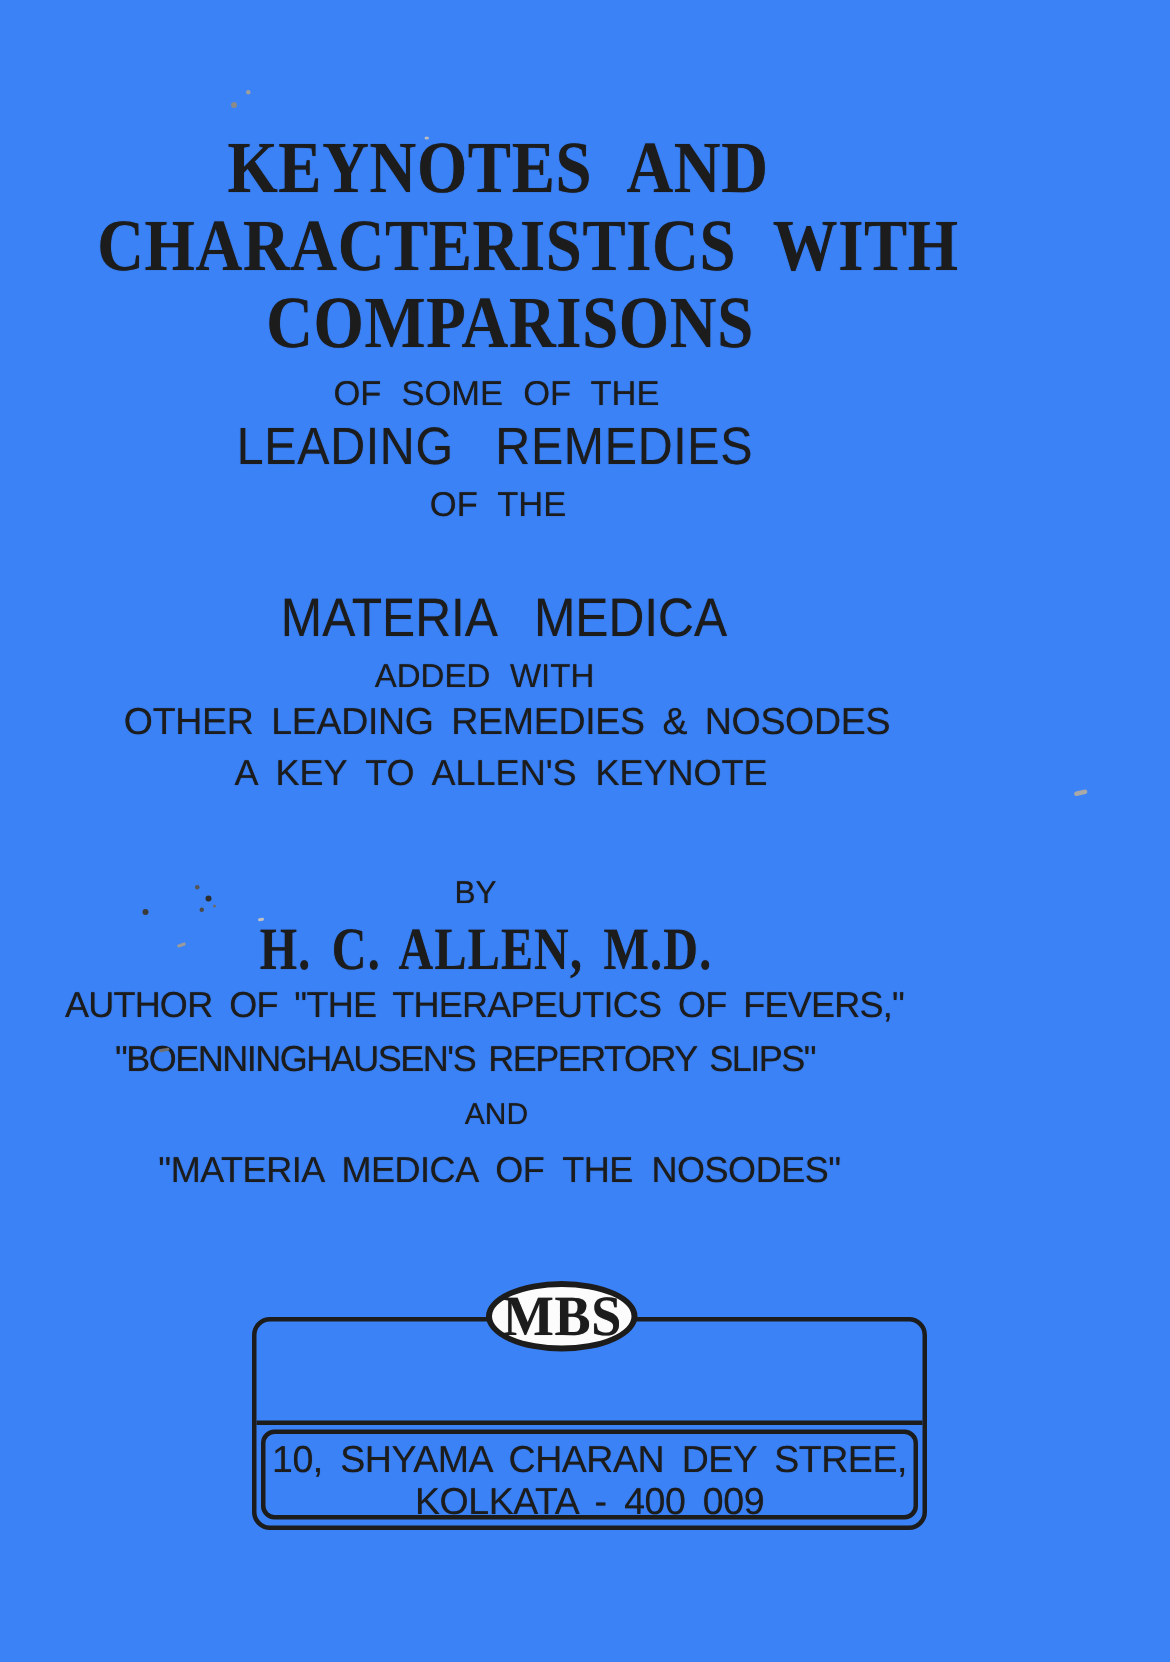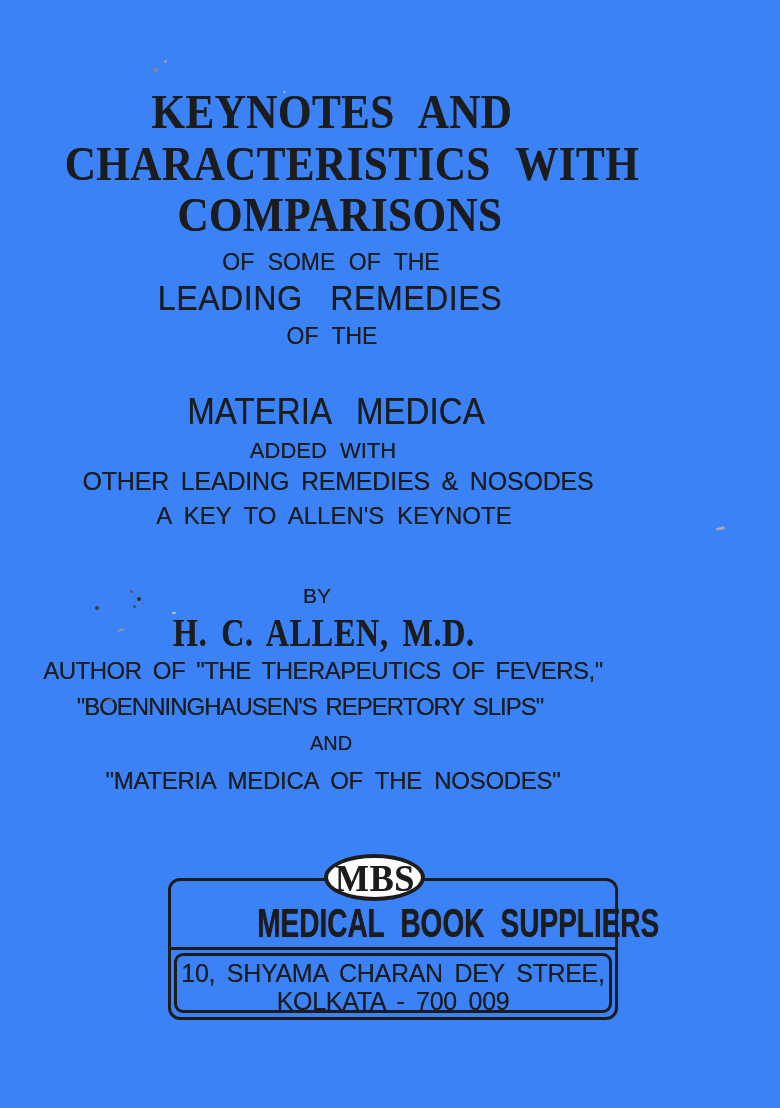--- a/index.html
+++ b/index.html
@@ -123,27 +123,24 @@
   <div class="line serif" style="top:610px; font-size:40px; word-spacing:6px; letter-spacing:1px; --tx:-66px; --sx:0.8;">H. C. ALLEN, M.D.</div>
   <div class="line" style="top:657px; font-size:24px; word-spacing:5px; letter-spacing:-0.5px; --tx:-67px;">AUTHOR OF "THE THERAPEUTICS OF FEVERS,"</div>
   <div class="line" style="top:693px; font-size:24px; word-spacing:3px; letter-spacing:-1px; --tx:-80px;">"BOENNINGHAUSEN'S REPERTORY SLIPS"</div>
   <div class="line" style="top:732px; font-size:20px; --tx:-59px;">AND</div>
   <div class="line" style="top:767px; font-size:24px; word-spacing:6px; letter-spacing:-0.3px; --tx:-57px;">"MATERIA MEDICA OF THE NOSODES"</div>
 
   <div class="pub-box">
     <div class="pub-oval">
       <span class="pub-oval-text">MBS</span>
     </div>
-    <div class="pub-name-line">
-      <span class="pub-name">MEDICAL BOOK SUPPLIERS</span>
-    </div>
     <div class="pub-sep"></div>
     <div class="pub-inner">
       <div class="addr">10, SHYAMA CHARAN DEY STREE,</div>
-      <div class="addr">KOLKATA - 700 009</div>
+      <div class="addr">KOLKATA - 400 009</div>
     </div>
   </div>
 
   <div class="speck" style="left:154px; top:68px;  width:4px; height:4px; background:#8a8a8a;"></div>
   <div class="speck" style="left:164px; top:60px;  width:3px; height:3px; background:#9e9e9e;"></div>
   <div class="speck" style="left:283px; top:91px;  width:3px; height:2px; background:#bdbdbd;"></div>
   <div class="speck" style="left:95px;  top:606px; width:4px; height:4px; background:#3a3a3a;"></div>
   <div class="speck" style="left:130px; top:590px; width:3px; height:3px; background:#555;"></div>
   <div class="speck" style="left:137px; top:597px; width:4px; height:4px; background:#2e2e2e;"></div>
   <div class="speck" style="left:133px; top:605px; width:3px; height:3px; background:#4a4a4a;"></div>

